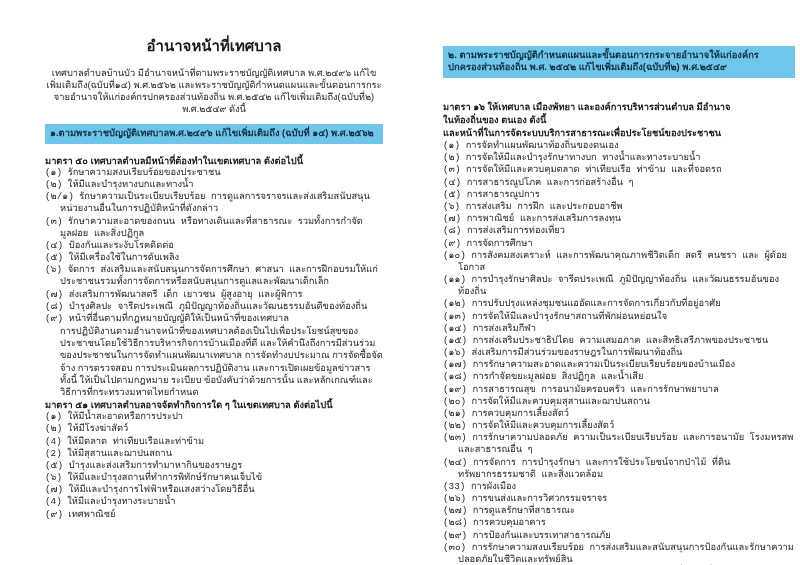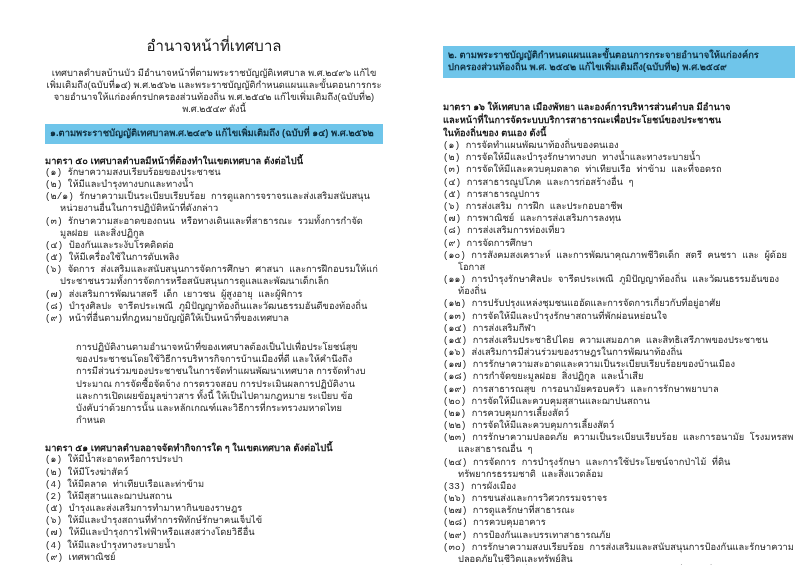--- a/index.html
+++ b/index.html
@@ -9,37 +9,37 @@
     background:#ffffff;
     font-family:"Liberation Sans","DejaVu Sans",sans-serif;
     color:#262626;
     overflow:hidden;
     margin:0 auto;
   }
   .col{position:absolute;font-size:9.3px;line-height:1.31;}
   .col-left{left:45px;top:36px;width:338px;}
   .col-right{left:443px;top:46px;width:352px;}
   .doc-title{
-    font-size:15px;font-weight:normal;text-align:center;
+    font-size:15px;font-weight:bold;text-align:center;
     color:#1a1a1a;margin:0 0 11px 0;
   }
   .intro{margin:0 0 9px 0;text-align:center;}
   .band{
     background:#6fc5ea;
     color:#0e2f40;
     font-weight:bold;
     font-size:9.4px;
     padding:3px 5px 4px 5px;
     margin:0 0 11px 0;
   }
   .matra-title{font-weight:bold;color:#1a1a1a;margin:0;}
   .matra-title.gap-top{margin-top:1px;}
   .list{margin:0;font-family:Liberation Mono, monospace;}
   .list .li{padding-left:15px;text-indent:-15px;}
-  .note-para{padding-left:15px;margin:16px;}
+  .note-para{padding-left:15px;margin:0;}
   .bold-block{font-weight:bold;color:#1a1a1a;margin:0 0 1px 0;}
   .spacer-line{height:12px;}
 </style>
 </head>
 <body>
 
 <div class="page">
 
   <div class="col col-left">
     <h1 class="doc-title">อำนาจหน้าที่เทศบาล</h1>
@@ -76,22 +76,22 @@
         <div class="li">(๙) เทศพาณิชย์</div>
       </div>
   </div>
 
   <div class="col col-right">
     <div class="band">๒. ตามพระราชบัญญัติกำหนดแผนและขั้นตอนการกระจายอำนาจให้แก่องค์กรปกครองส่วนท้องถิ่น พ.ศ. ๒๕๔๒ แก้ไขเพิ่มเติมถึง(ฉบับที่๒)  พ.ศ.๒๕๔๙</div>
 
     <div class="spacer-line"></div>
 
     <p class="bold-block">มาตรา ๑๖ ให้เทศบาล เมืองพัทยา และองค์การบริหารส่วนตำบล มีอำนาจ</p>
+    <p class="bold-block">ในท้องถิ่นของ ตนเอง ดังนี้</p>
     <p class="bold-block">และหน้าที่ในการจัดระบบบริการสาธารณะเพื่อประโยชน์ของประชาชน</p>
-    <p class="bold-block">ในท้องถิ่นของ ตนเอง ดังนี้</p>
 
     <div class="list">
         <div class="li">(๑) การจัดทำแผนพัฒนาท้องถิ่นของตนเอง</div>
         <div class="li">(๒) การจัดให้มีและบำรุงรักษาทางบก ทางน้ำและทางระบายน้ำ</div>
         <div class="li">(๓) การจัดให้มีและควบคุมตลาด ท่าเทียบเรือ ท่าข้าม และที่จอดรถ</div>
         <div class="li">(๔) การสาธารณูปโภค และการก่อสร้างอื่น ๆ</div>
         <div class="li">(๕) การสาธารณูปการ</div>
         <div class="li">(๖) การส่งเสริม การฝึก และประกอบอาชีพ</div>
         <div class="li">(๗) การพาณิชย์ และการส่งเสริมการลงทุน</div>
         <div class="li">(๘) การส่งเสริมการท่องเที่ยว</div>

